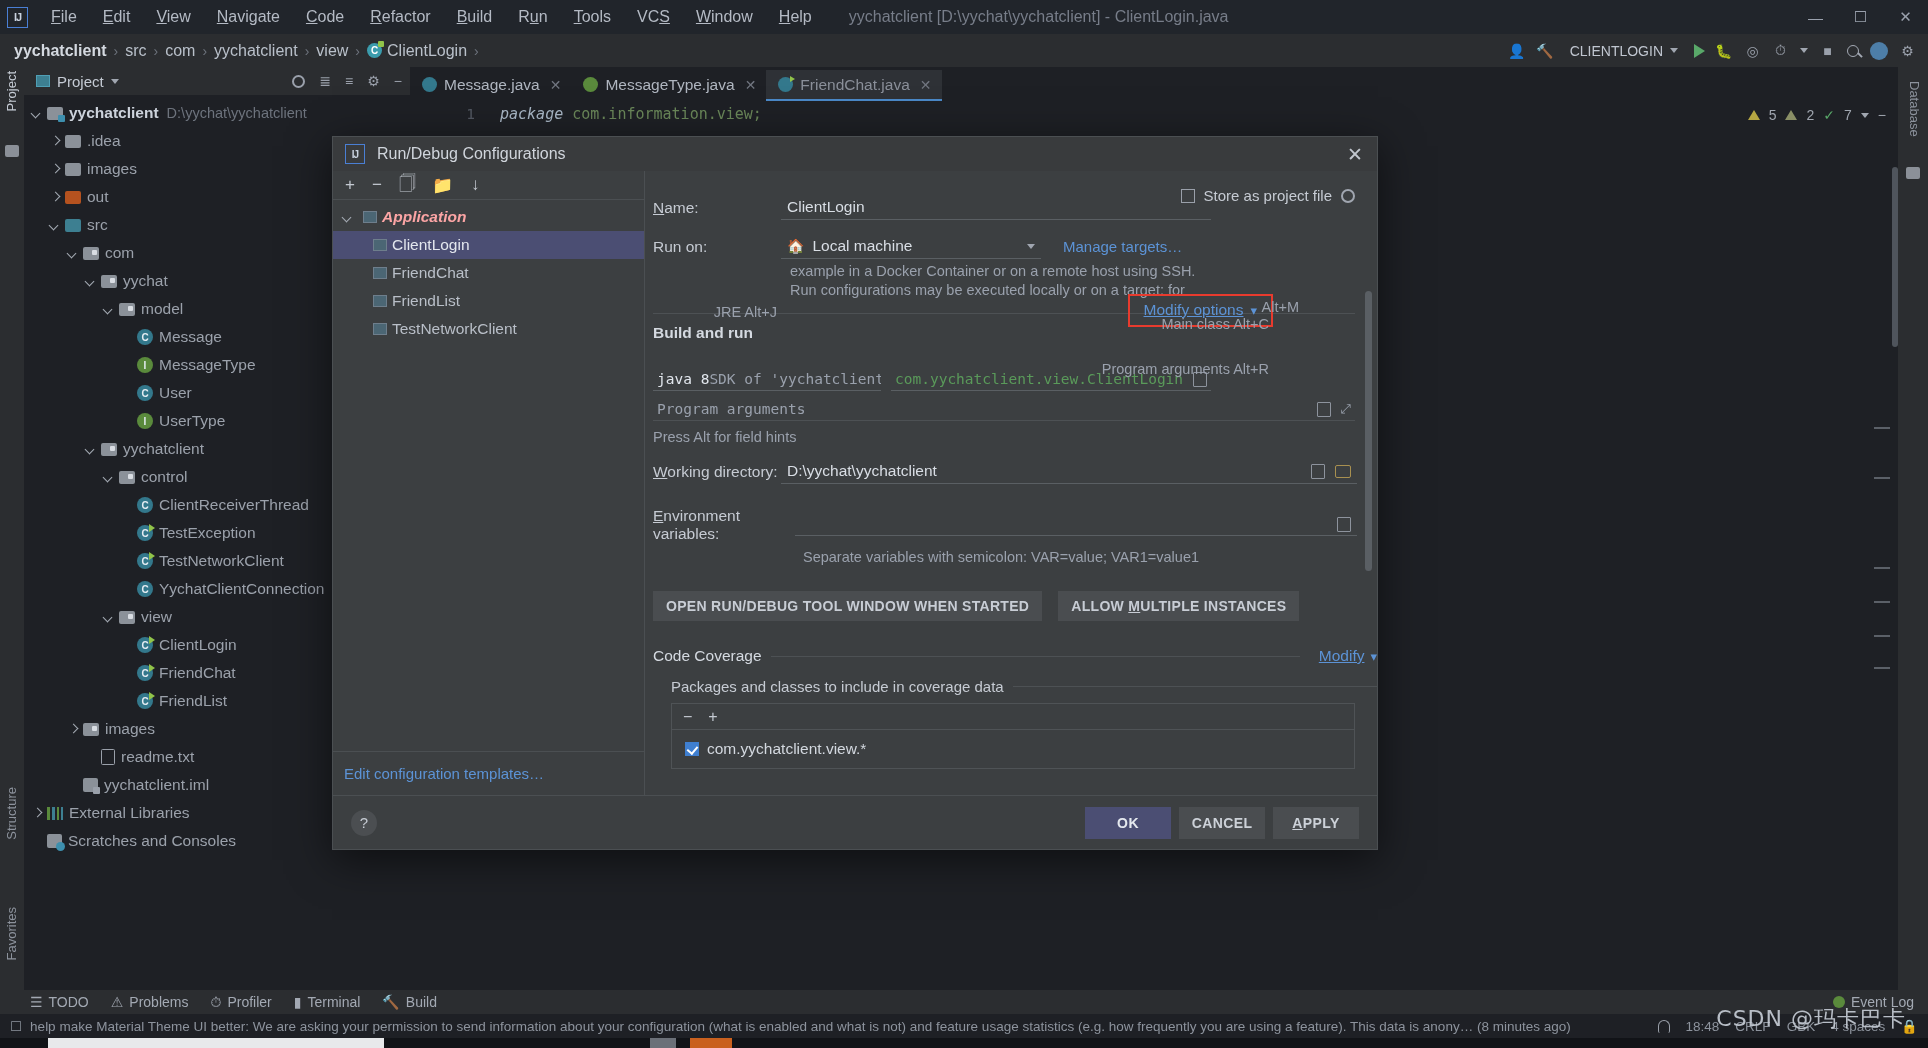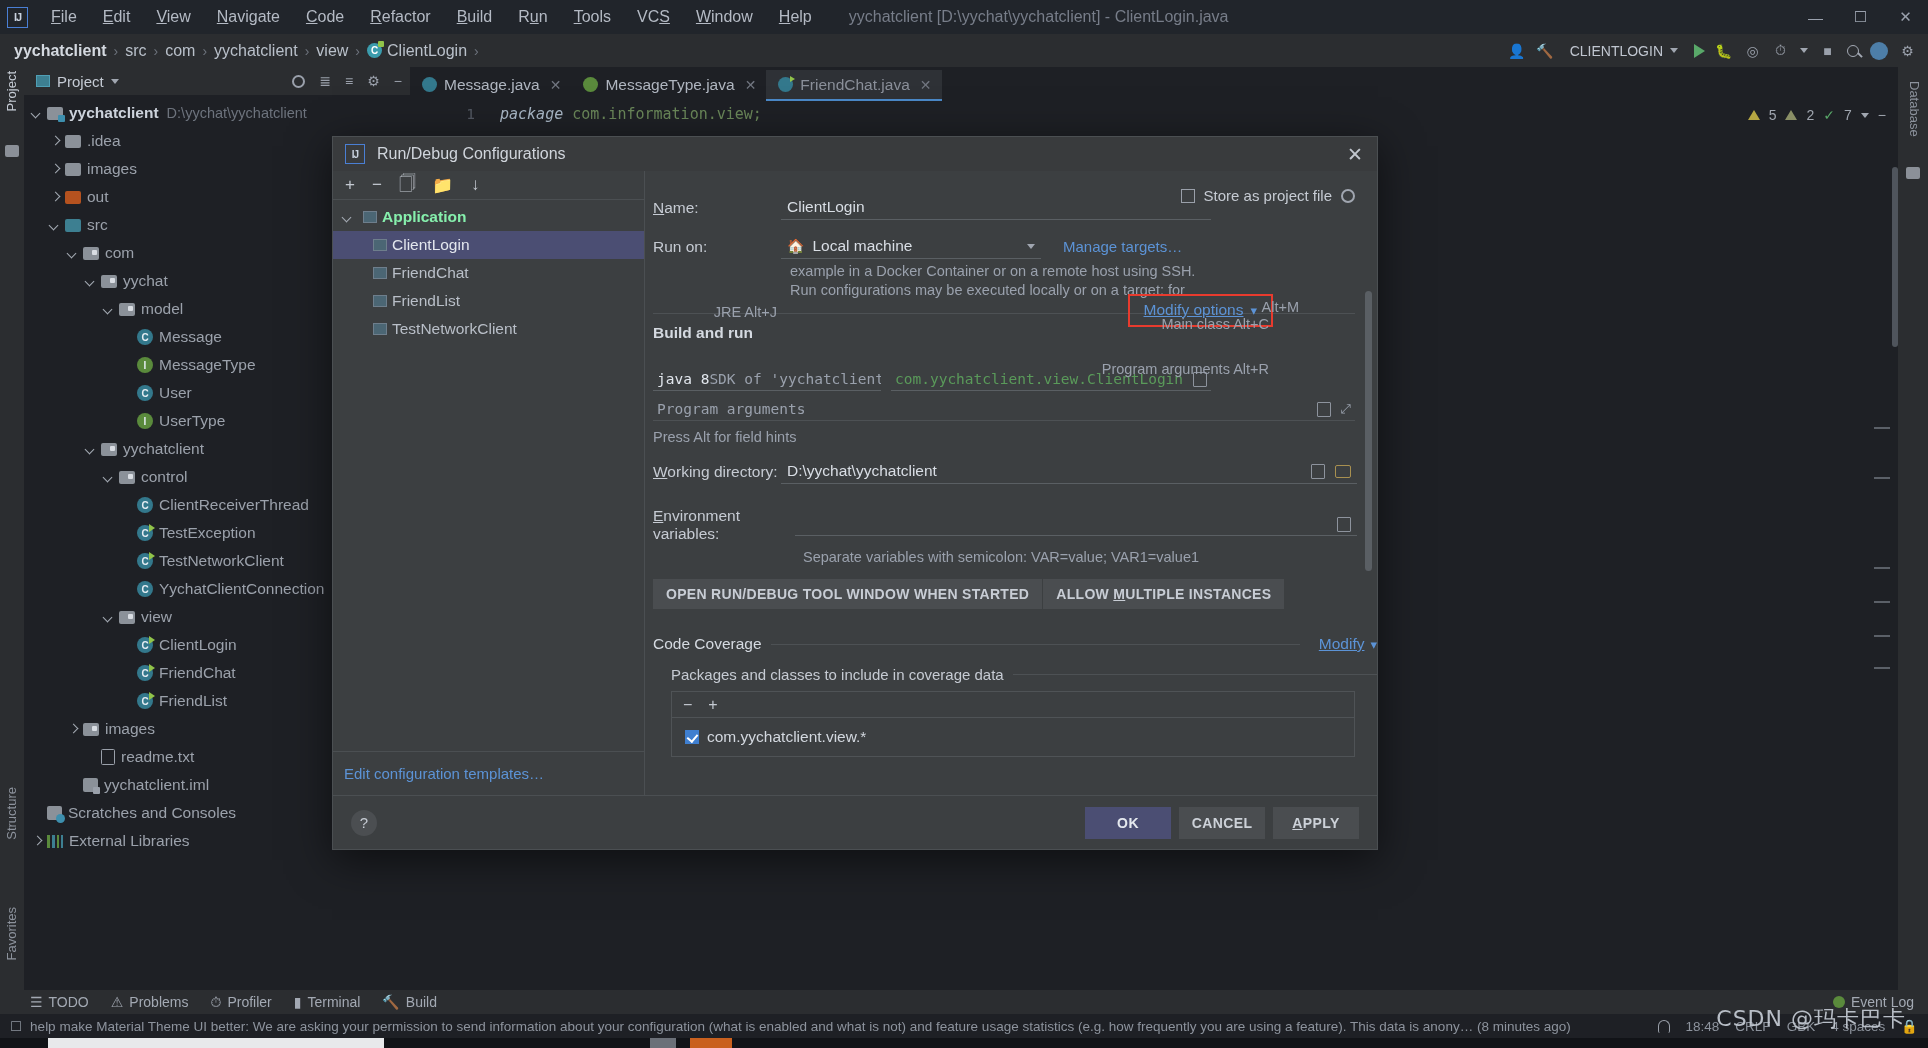--- a/index.html
+++ b/index.html
@@ -324,21 +324,21 @@
   .dlg-left-toolbar {
     height: 29px; display: flex; align-items: center; gap: 17px;
     padding-left: 12px; color: #c5cad2; font-size: 17px;
     border-bottom: 1px solid #4b4f52;
   }
   .cfg-list { flex: 1; padding-top: 3px; }
   .cfg-row {
     display: flex; align-items: center; height: 28px; padding-left: 10px;
     font-size: 15.5px; color: #b9bfc8; gap: 5px;
   }
-  .cfg-row.group { font-weight: bold; color: #86efac; }
+  .cfg-row.group { font-weight: bold; color: #fca5a5; font-style: italic; }
   .cfg-row.selected { background: #4b4e73; color: #e3e7ee; }
   .cfg-row.child { padding-left: 40px; }
   .cfg-ico {
     width: 14px; height: 12px; border: 1.6px solid #6e7e8c; background: #4b6674;
     flex-shrink: 0;
   }
   .dlg-left-footer {
     height: 44px; display: flex; align-items: center; padding-left: 11px;
     border-top: 1px solid #4b4f52;
   }
@@ -447,21 +447,21 @@
     color: #d9dee5;
   }
   .wd-icons { display: flex; align-items: center; gap: 10px; }
   .folder-ico {
     width: 16px; height: 13px; border: 1.4px solid #a89050; border-radius: 2px;
   }
   .env-row { margin-top: 23px; }
   .env-hint {
     font-size: 14.5px; color: #9aa1ad; padding-left: 158px; margin-top: 6px;
   }
-  .chips { display: flex; gap: 1px; padding-left: 8px; margin-top: 14px; text-align: right; }
+  .chips { display: flex; gap: 16px; padding-left: 8px; margin-top: 26px; text-align: right; }
   .chip {
     background: #4a4d50; color: #c8cdd5; font-size: 14px; font-weight: bold;
     padding: 7px 13px; letter-spacing: .3px;
   }
   .chip .u { text-decoration: underline; }
   .cov-head {
     display: flex; align-items: center; gap: 9px; padding-left: 8px; margin-top: 26px;
   }
   .cov-title { font-size: 15.5px; color: #d5dae1; white-space: nowrap; }
   .hline { flex: 1; height: 1px; background: #4d5154; }
@@ -710,28 +710,28 @@
         <span class="tw"></span>
         <span class="txtico"></span>
         <span class="">readme.txt</span>
       </div>
       <div class="tnode" style="padding-left: 44px;">
         <span class="tw"></span>
         <span class="imlico"></span>
         <span class="">yychatclient.iml</span>
       </div>
       <div class="tnode" style="padding-left: 8px;">
-        <span class="tw"></span>
-        <span class="scico"></span>
-        <span class="">Scratches and Consoles</span>
-      </div>
-      <div class="tnode" style="padding-left: 8px;">
         <span class="tw right"></span>
         <span class="libico"></span>
         <span class="">External Libraries</span>
+      </div>
+      <div class="tnode" style="padding-left: 8px;">
+        <span class="tw"></span>
+        <span class="scico"></span>
+        <span class="">Scratches and Consoles</span>
       </div>
     </div>
 
   <div class="editor-zone">
     <div class="tabs" id="tabs">
         <div class="tab">
           <span class="tab-ico"></span>
           <span>Message.java</span>
           <span class="tab-x">✕</span>
         </div>

